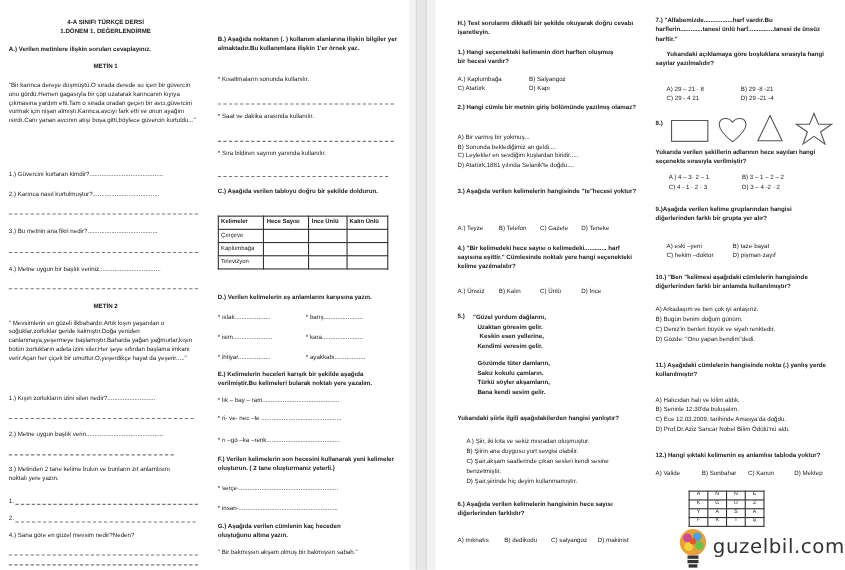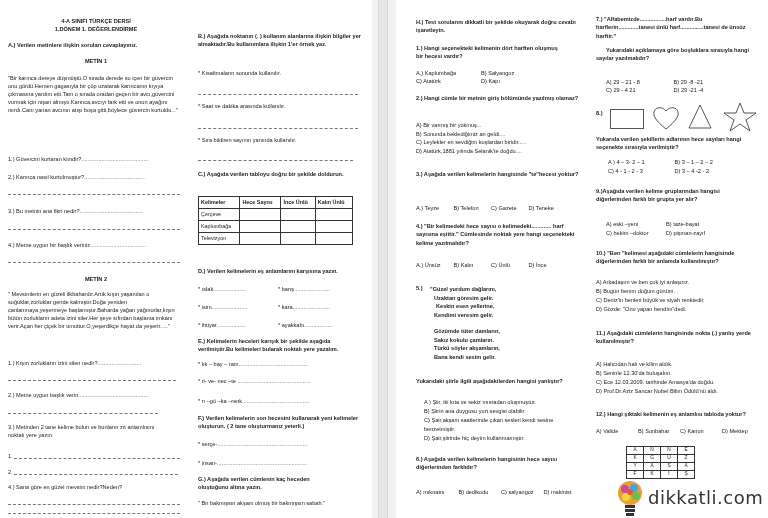--- a/index.html
+++ b/index.html
@@ -334,14 +334,14 @@
     <circle cx="14" cy="13" r="12" fill="#e8a13a"></circle>
     <circle cx="9" cy="9" r="4" fill="#c94b9a"></circle>
     <circle cx="18" cy="8" r="4" fill="#4aa3df"></circle>
     <circle cx="20" cy="16" r="4" fill="#6cc04a"></circle>
     <circle cx="10" cy="17" r="4" fill="#f2d43d"></circle>
     <circle cx="14" cy="12" r="3" fill="#e4572e"></circle>
     <rect x="9" y="25" width="10" height="3" fill="#333"></rect>
     <rect x="9" y="29" width="10" height="3" fill="#333"></rect>
     <rect x="10" y="33" width="8" height="3" fill="#333"></rect>
   </svg>
-  <div class="logo-text">dikkatli.com</div>
+  <div class="logo-text">guzelbil.com</div>
 </div>
 
 </body></html>

